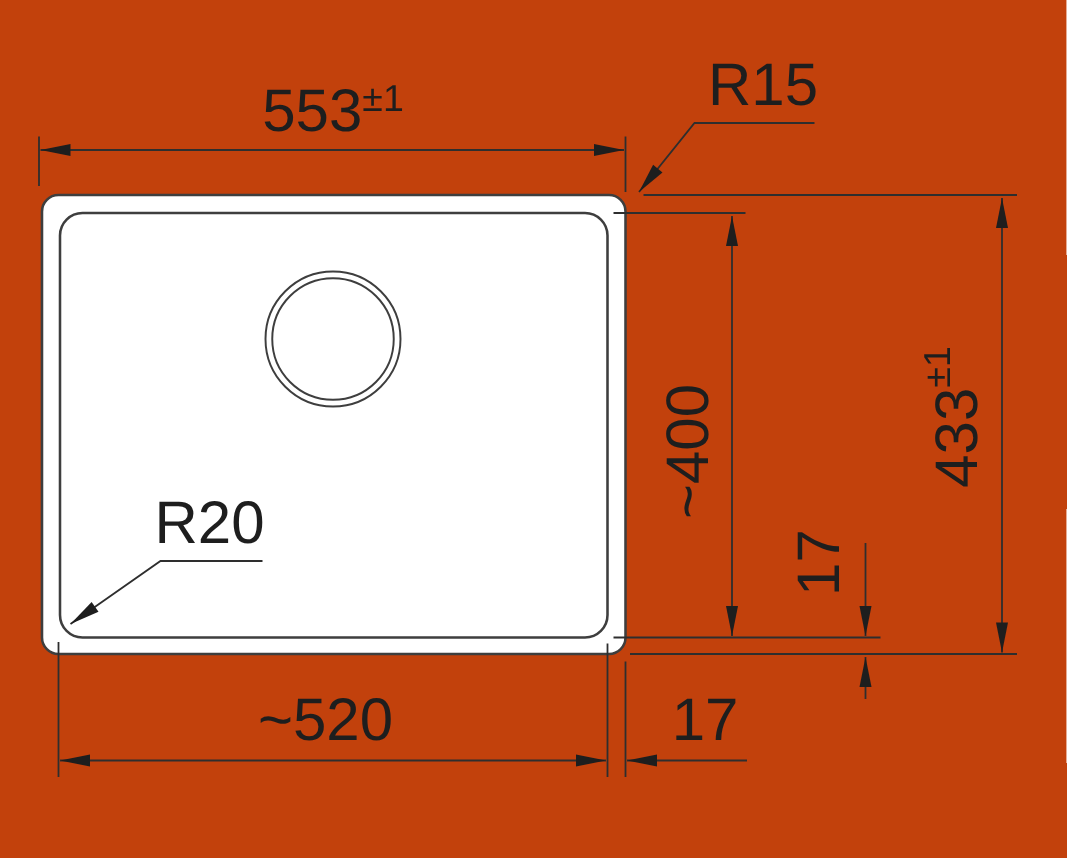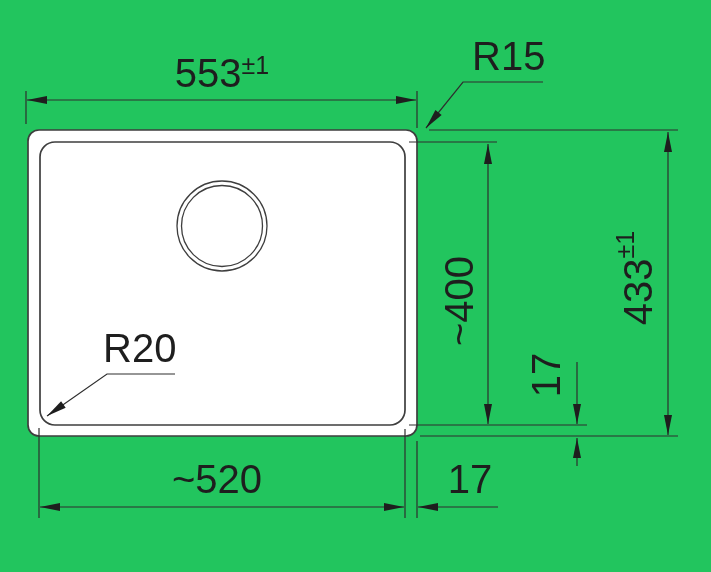--- a/index.html
+++ b/index.html
@@ -1,20 +1,20 @@
 <!DOCTYPE html>
 <html><head>
 <meta charset="utf-8">
 <style>
   html, body { margin: 0; padding: 0; background: #ffffff; }
   .sheet {
     position: relative;
     width: 711px;
     height: 572px;
-    background: #22c55e;
+    background: #c2410c;
     overflow: hidden;
     text-align: right;
   }
   svg { display: block; }
   .dim-text {
     font-family: "Liberation Sans", sans-serif;
     font-size: 40px;
     fill: #1e1e1e;
   }
   .tol {

